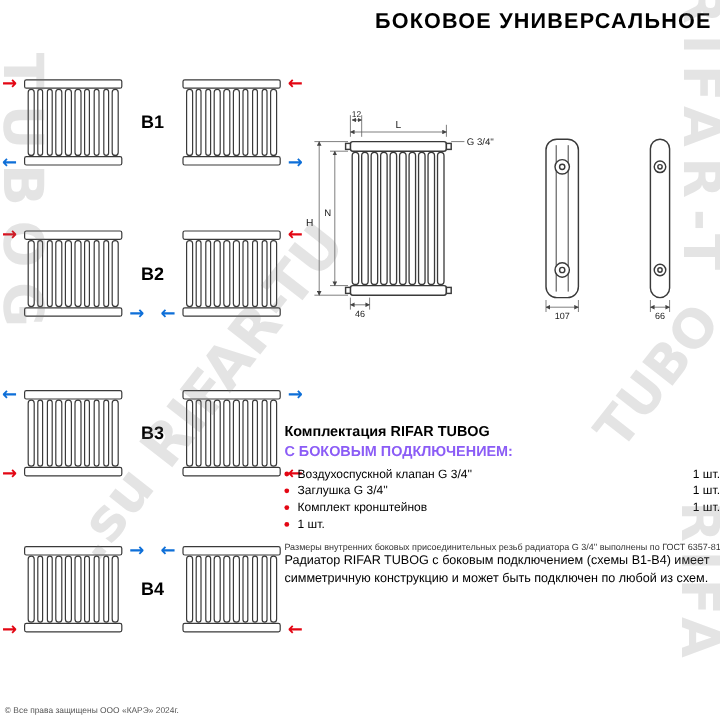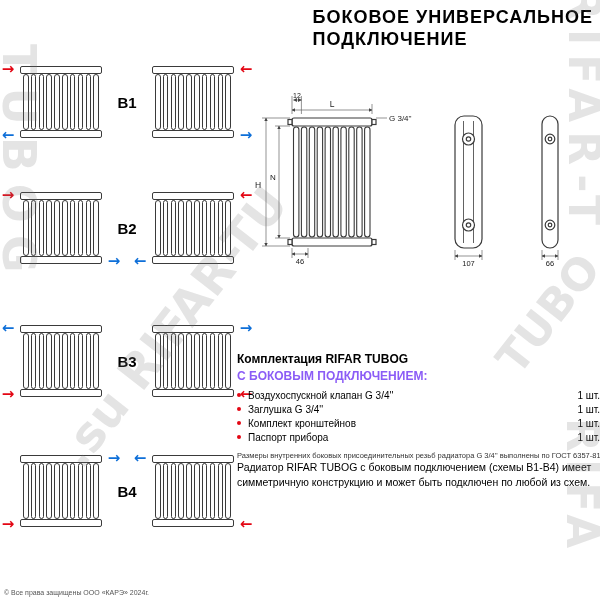--- a/index.html
+++ b/index.html
@@ -73,21 +73,20 @@
 <div class="page">
 
   <span class="wm wm1">TUBOG</span>
   <span class="wm wm2">.su RIFAR-TU</span>
   <span class="wm wm3">RIFAR-T</span>
   <span class="wm wm4">TUBO</span>
   <span class="wm wm5">RIFA</span>
 
   <h1 class="title">
     <div>БОКОВОЕ УНИВЕРСАЛЬНОЕ</div>
-    <div>ПОДКЛЮЧЕНИЕ</div>
   </h1>
 
   <div class="schemes">
 
     <div class="scheme-row r1">
       <div class="rad-wrap">
         <div class="radiator">
           <div class="hbar"></div>
           <div class="cols rad-cols">
               <i></i>
@@ -348,21 +347,20 @@
         <span class="name">Заглушка G 3/4''</span>
         <span class="qty">1 шт.</span>
       </div>
       <div class="kit-item">
         <span class="bullet"></span>
         <span class="name">Комплект кронштейнов</span>
         <span class="qty">1 шт.</span>
       </div>
       <div class="kit-item">
         <span class="bullet"></span>
-        <span class="name">Паспорт прибора</span>
         <span class="qty">1 шт.</span>
       </div>
     </div>
     <div class="kit-note">Размеры внутренних боковых присоединительных резьб радиатора G 3/4'' выполнены по ГОСТ 6357-81.</div>
   </div>
 
   <div class="desc">
     <p>Радиатор RIFAR TUBOG с боковым подключением (схемы В1-В4) имеет симметричную конструкцию и может быть подключен по любой из схем.</p>
   </div>
 

